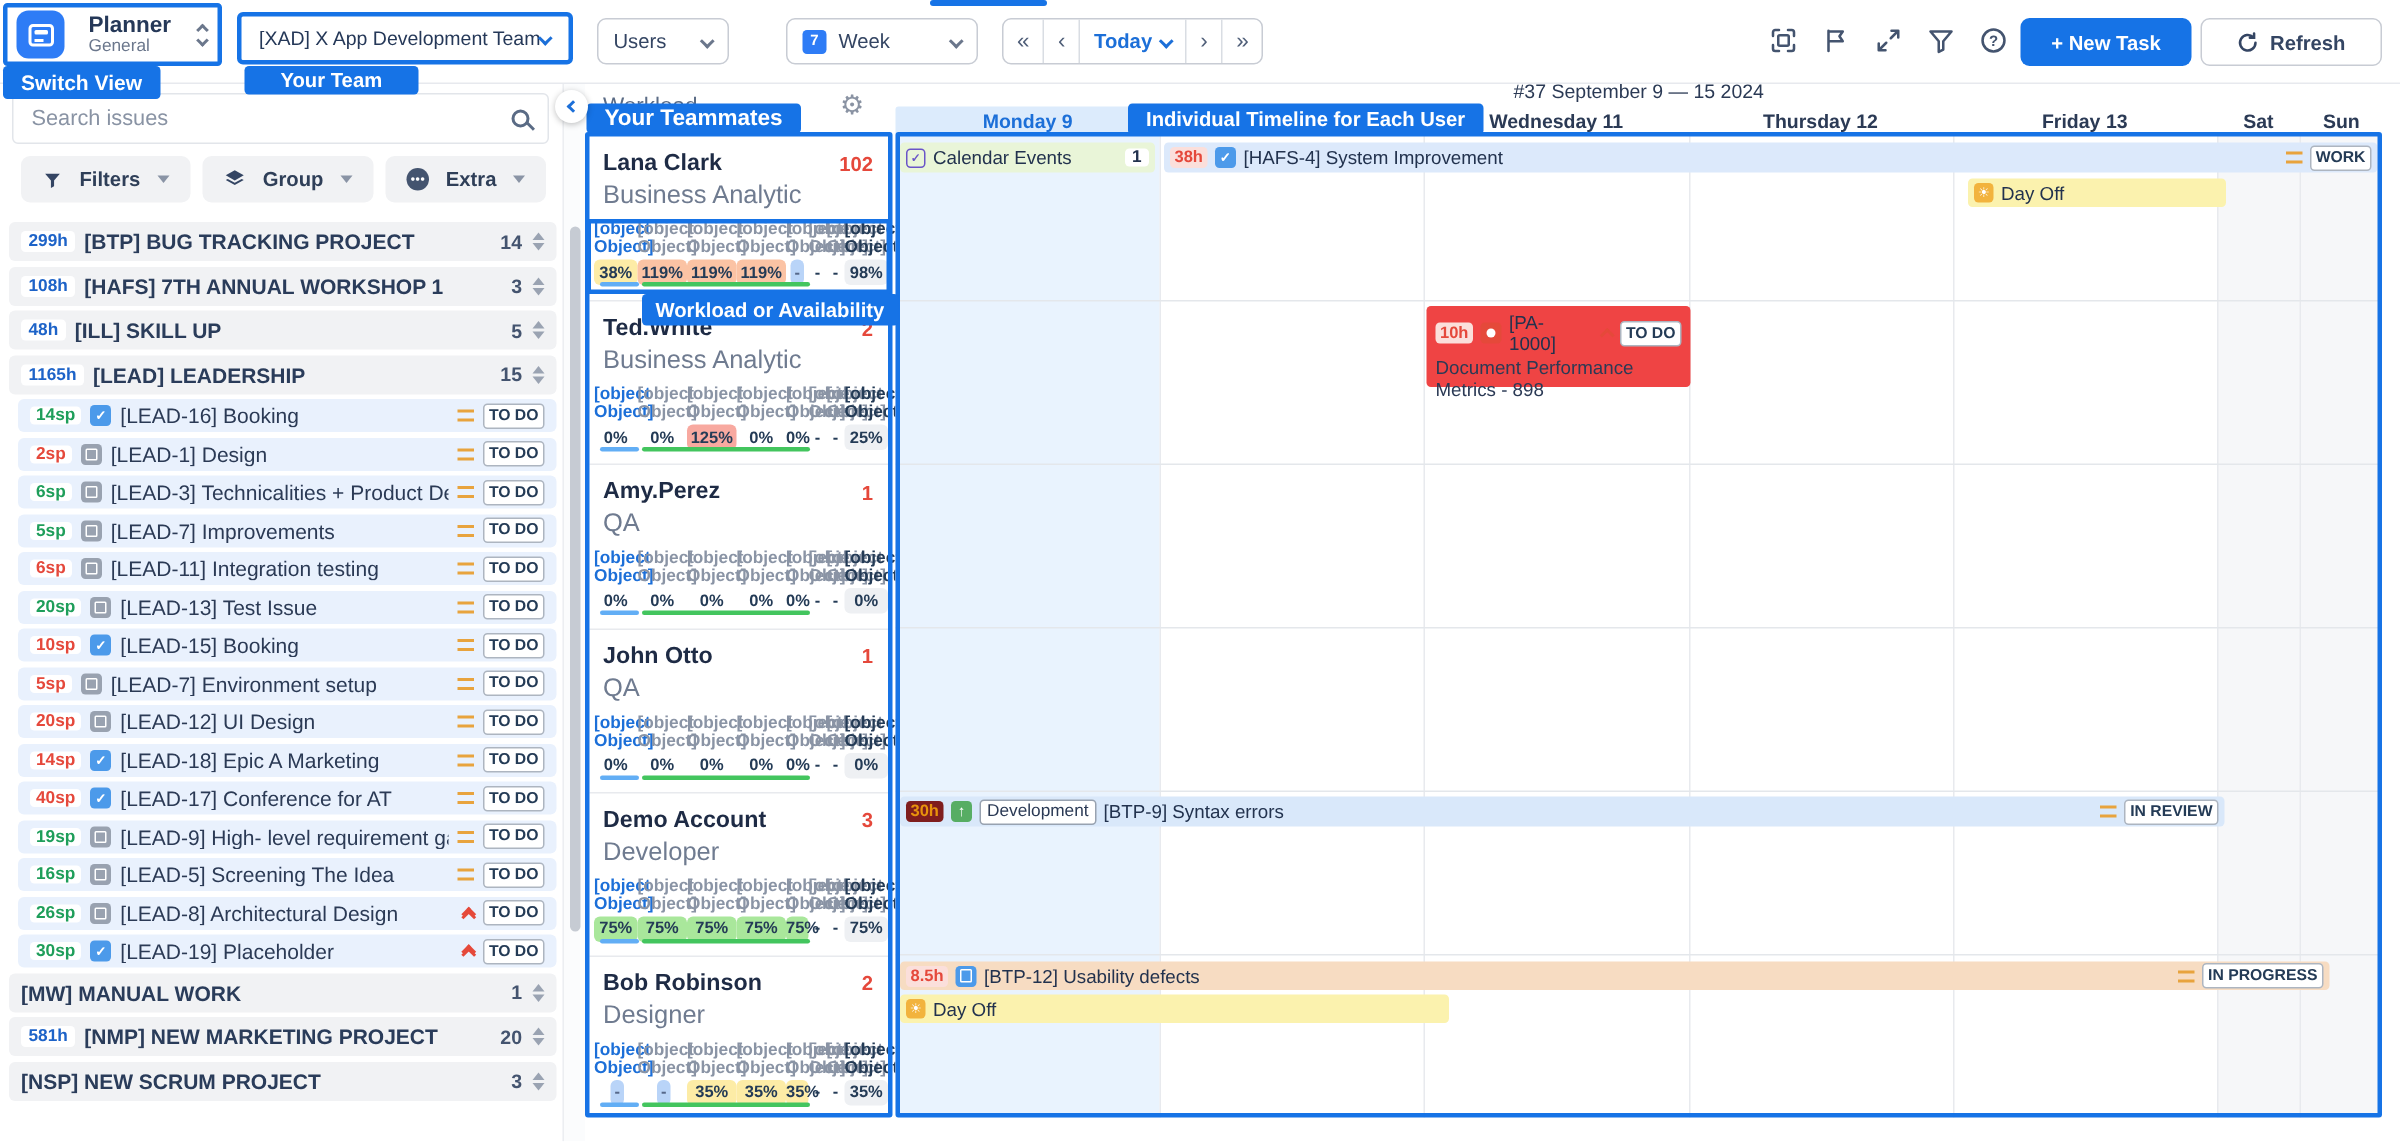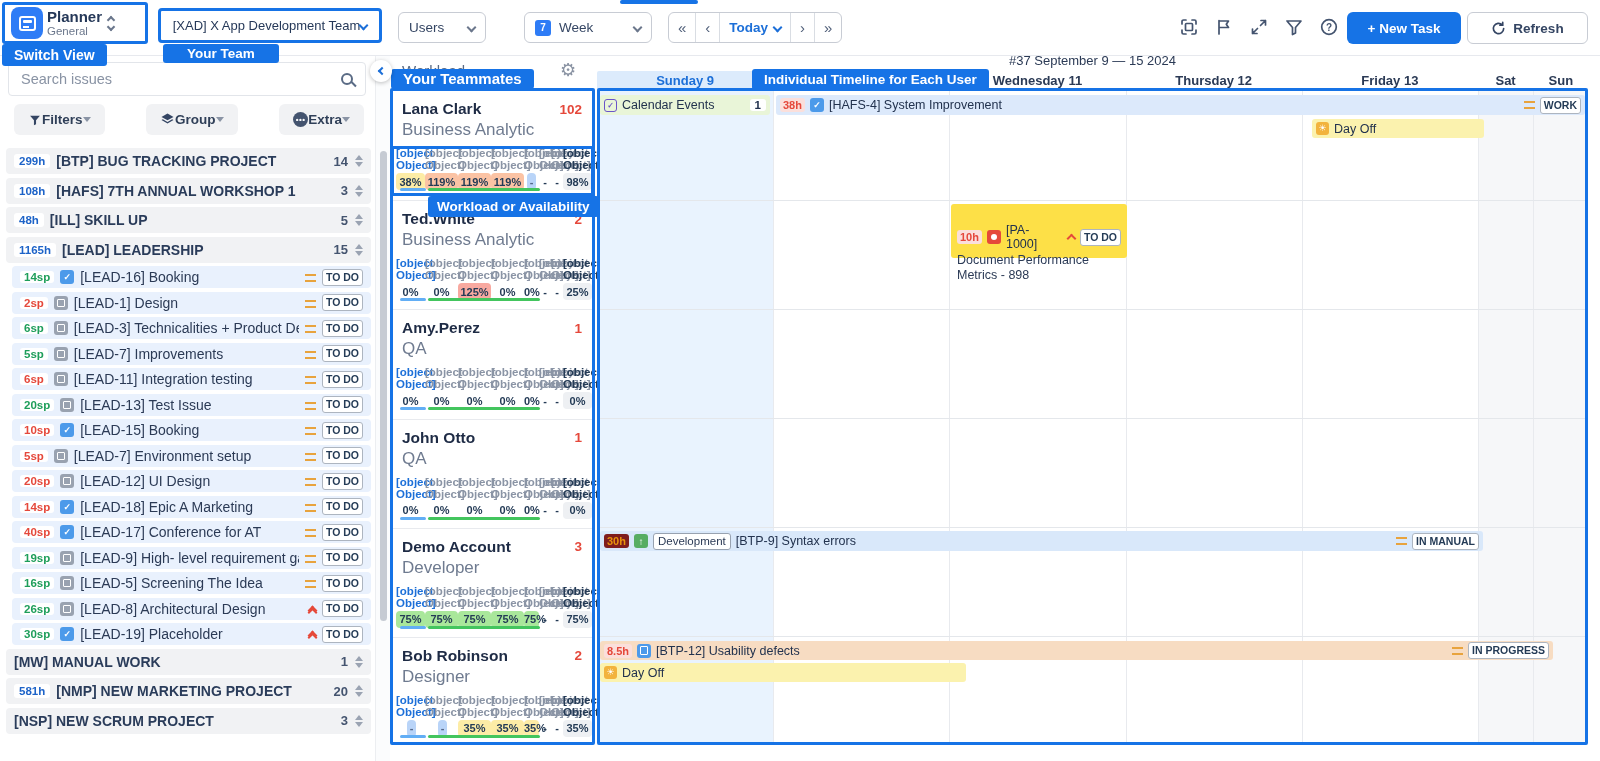--- a/index.html
+++ b/index.html
@@ -3,21 +3,21 @@
 <meta charset="utf-8">
 <style>
   *{box-sizing:border-box;margin:0;padding:0}
   html,body{background:#fff}
   .stage{position:relative;width:1600px;height:761px;background:#fff;overflow:hidden;
          font-family:"Liberation Sans",sans-serif;color:#2b3a55}
   
   .topbar{position:absolute;left:0;top:0;width:1600px;height:56px;background:#fff;border-bottom:1px solid #e7e9ee}
   .tabind{position:absolute;left:620px;top:0;width:78px;height:4px;background:#1673e6;border-radius:2px}
   .plannerbox{position:absolute;left:2px;top:2px;width:146px;height:42px;border:3px solid #1673e6;border-radius:3px;
-              display:flex;align-items:center;gap:4px;padding:0 6px;background:#fff;cursor:pointer}
+              display:flex;align-items:center;gap:16px;padding:0 6px;background:#fff;cursor:pointer}
   .logo{width:32px;height:32px;background:#2e7cf6;border-radius:8px;display:flex;align-items:center;justify-content:center;flex:none}
   .cal{width:17px;height:15px;border:2px solid #fff;border-radius:3px;position:relative}
   .cal::before{content:"";position:absolute;left:2px;right:2px;top:2px;height:3px;background:#fff;border-radius:1px}
   .cal::after{content:"";position:absolute;left:2px;top:8px;width:6px;height:2px;background:#fff}
   .appname{font-size:15px;font-weight:700;color:#253858;line-height:16px}
   .appsub{font-size:11.5px;color:#6b778c;line-height:13px}
   .chv{display:inline-block;width:7px;height:7px;border-right:2px solid #6b778c;border-bottom:2px solid #6b778c;transform:rotate(45deg)}
   .chv.up{transform:rotate(225deg)}
   .chv.blue{border-color:#1c6fd8}
   .updown{display:flex;flex-direction:column;gap:1px;margin-left:2px}
@@ -52,21 +52,21 @@
            border-radius:6px;font-size:13.5px;font-weight:700;color:#344563;font-family:inherit;cursor:pointer;
            display:flex;align-items:center;justify-content:center;gap:7px}
   
   .searchbox{position:absolute;left:8px;top:62px;width:358px;height:34px;border:1px solid #e2e5ea;border-radius:4px;
              display:flex;align-items:center;padding:0 12px;gap:8px}
   .searchbox input{flex:1;border:none;outline:none;font-size:14.5px;color:#c2410c;font-family:inherit;background:transparent}
   .searchbox input::placeholder{color:#8993a4}
   .mag{width:12px;height:12px;border:2px solid #5a6b85;border-radius:50%;position:relative;flex:none}
   .mag::after{content:"";position:absolute;width:7px;height:2px;background:#5a6b85;transform:rotate(45deg);right:-6px;bottom:-2px}
   .fbar{position:absolute;left:14px;top:104px;width:350px;display:flex;justify-content:space-between}
-  .fbtn{height:31px;background:#f1f2f4;border:none;border-radius:6px;display:flex;align-items:center;gap:0;
+  .fbtn{height:31px;background:#f1f2f4;border:none;border-radius:6px;display:flex;align-items:center;gap:11px;
         padding:0 14px;font-size:13.5px;font-weight:600;color:#2f3f58;font-family:inherit;cursor:pointer}
   .caret{width:0;height:0;border-left:4px solid transparent;border-right:4px solid transparent;border-top:5px solid #8a94a5}
   .dotcircle{width:15px;height:15px;border-radius:50%;background:#44546f;color:#fff;font-size:8px;letter-spacing:0.5px;
              display:flex;align-items:center;justify-content:center}
   .rows{position:absolute;left:6px;top:148px;width:365px}
   .row{display:flex;align-items:center;gap:6px;height:26px;margin-bottom:3.5px;background:#f1f2f4;border-radius:4px;
        padding:0 8px;cursor:pointer}
   .row[data-type="task"]{height:22px;background:#e9f1fd;margin-left:6px}
   .hours{background:#fff;border-radius:3px;padding:1px 5px;font-size:11.5px;font-weight:700;color:#1d63c8}
   .hours:empty{display:none}
@@ -161,22 +161,22 @@
   .calev-icon::after{content:"\2713";color:#6a54c8;font-size:8px;font-weight:700}
   .ev-count{background:#fff;border-radius:3px;padding:0 5px;font-size:11.5px;font-weight:700;margin-left:auto}
   .ev-hafs{left:776px;top:95px;width:809px;background:#dce9fb}
   .ev-dayoff{background:#fbf2ae}
   .ev-dayoff.lana{left:1312px;top:119px;width:172px;height:19px}
   .ev-dayoff.bob{left:600px;top:663px;width:366px;height:19px}
   .sun{width:13px;height:13px;border-radius:3px;background:#f2b33d;display:flex;align-items:center;justify-content:center;flex:none}
   .sun::after{content:"\2600";color:#fff;font-size:9px;line-height:9px}
   .ev-btp9{left:600px;top:531px;width:883px;background:#d9e8fa}
   .ev-btp12{left:600px;top:641px;width:953px;height:19px;background:#f7dcc2}
-  .pacard{position:absolute;left:951px;top:204px;width:176px;height:54px;background:#fde047;border-radius:3px;
-          padding:19px 6px;z-index:10;cursor:pointer}
+  .pacard{position:absolute;left:951px;top:204px;width:176px;height:54px;background:#ef4444;border-radius:3px;
+          padding:4px 6px;z-index:10;cursor:pointer}
   .parow1{display:flex;align-items:center;gap:5px;font-size:12.5px;color:#22324e}
   .chvred{width:7px;height:7px;border-left:2.5px solid #e5493a;border-top:2.5px solid #e5493a;transform:rotate(45deg);margin-top:3px}
   .patitle{font-size:12.5px;color:#2b3a55;line-height:15px;margin-top:2px}
   .outline{position:absolute;border:3px solid #1673e6;border-radius:2px;pointer-events:none;z-index:50}
   .ol-wpanel{left:390px;top:88px;width:205px;height:657px}
   .ol-lana{left:391px;top:146px;width:203px;height:50px}
   .ol-timeline{left:597px;top:88px;width:991px;height:657px}
 </style>
 </head>
 <body>
@@ -772,21 +772,21 @@
           <span data-cell="sum">35%</span>
         </div>
         <div class="ulb"></div>
         <div class="ulg"></div>
       </div>
     </div>
 
   <div class="weeklabel">#37 September 9 — 15 2024</div>
   <div class="dayhead">
 
-      <div class="daycell" data-day="today">Sunday 9</div>
+      <div class="daycell" data-day="today">Monday 9</div>
 
       <div class="daycell" data-day="weekday">Tuesday 10</div>
 
       <div class="daycell" data-day="weekday">Wednesday 11</div>
 
       <div class="daycell" data-day="weekday">Thursday 12</div>
 
       <div class="daycell" data-day="weekday">Friday 13</div>
 
       <div class="daycell" data-day="weekend">Sat</div>
@@ -843,21 +843,21 @@
     <div class="patitle">Document Performance Metrics - 898</div>
   </div>
 
   <div class="ev ev-btp9">
     <span class="hchip orange">30h</span>
     <span class="ticon" data-ticon="up"></span>
     <span class="tag">Development</span>
     <span>[BTP-9] Syntax errors</span>
     <span class="spacer"></span>
     <span class="pm"></span>
-    <span class="status">IN MANUAL</span>
+    <span class="status">IN REVIEW</span>
   </div>
 
   <div class="ev ev-btp12">
     <span class="hchip">8.5h</span>
     <span class="ticon" data-ticon="pages"></span>
     <span>[BTP-12] Usability defects</span>
     <span class="spacer"></span>
     <span class="pm"></span>
     <span class="status">IN PROGRESS</span>
   </div>

